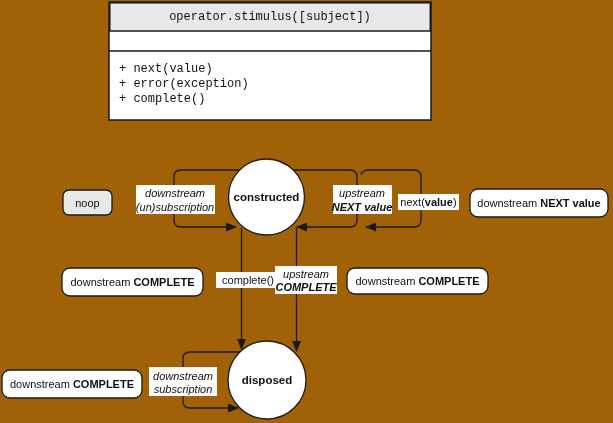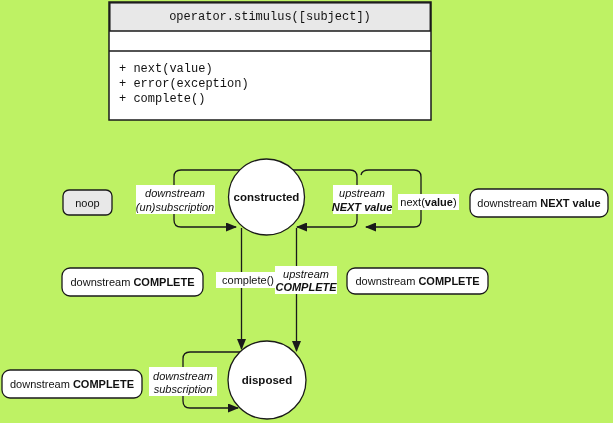--- a/index.html
+++ b/index.html
@@ -1,16 +1,16 @@
 <!DOCTYPE html>
 <html><head>
 <meta charset="utf-8">
 <style>
   html,body{margin:0;padding:0;background:#ffffff;}
-  .page{position:relative;width:613px;height:423px;background:#bef264;overflow:hidden;}
+  .page{position:relative;width:613px;height:423px;background:#a16207;overflow:hidden;}
   svg{position:absolute;left:0;top:0;}
   .mono{font-family:"Liberation Mono","DejaVu Sans Mono",monospace;font-size:12px;fill:#111;}
   .lbl{font-family:"Liberation Sans","DejaVu Sans",sans-serif;font-size:11px;fill:#111;}
   .it{font-style:italic;}
   .bd{font-weight:bold;}
   .state-lbl{font-family:"Liberation Sans","DejaVu Sans",sans-serif;font-size:11.5px;font-weight:bold;fill:#111;}
   .shape{stroke:#1a1a1a;stroke-width:1.3;fill:#ffffff;}
   .shape-gray{stroke:#1a1a1a;stroke-width:1.3;fill:#e8e8e8;}
   .edge{stroke:#1a1a1a;stroke-width:1.3;fill:none;}
   .mask{fill:#ffffff;stroke:none;}

